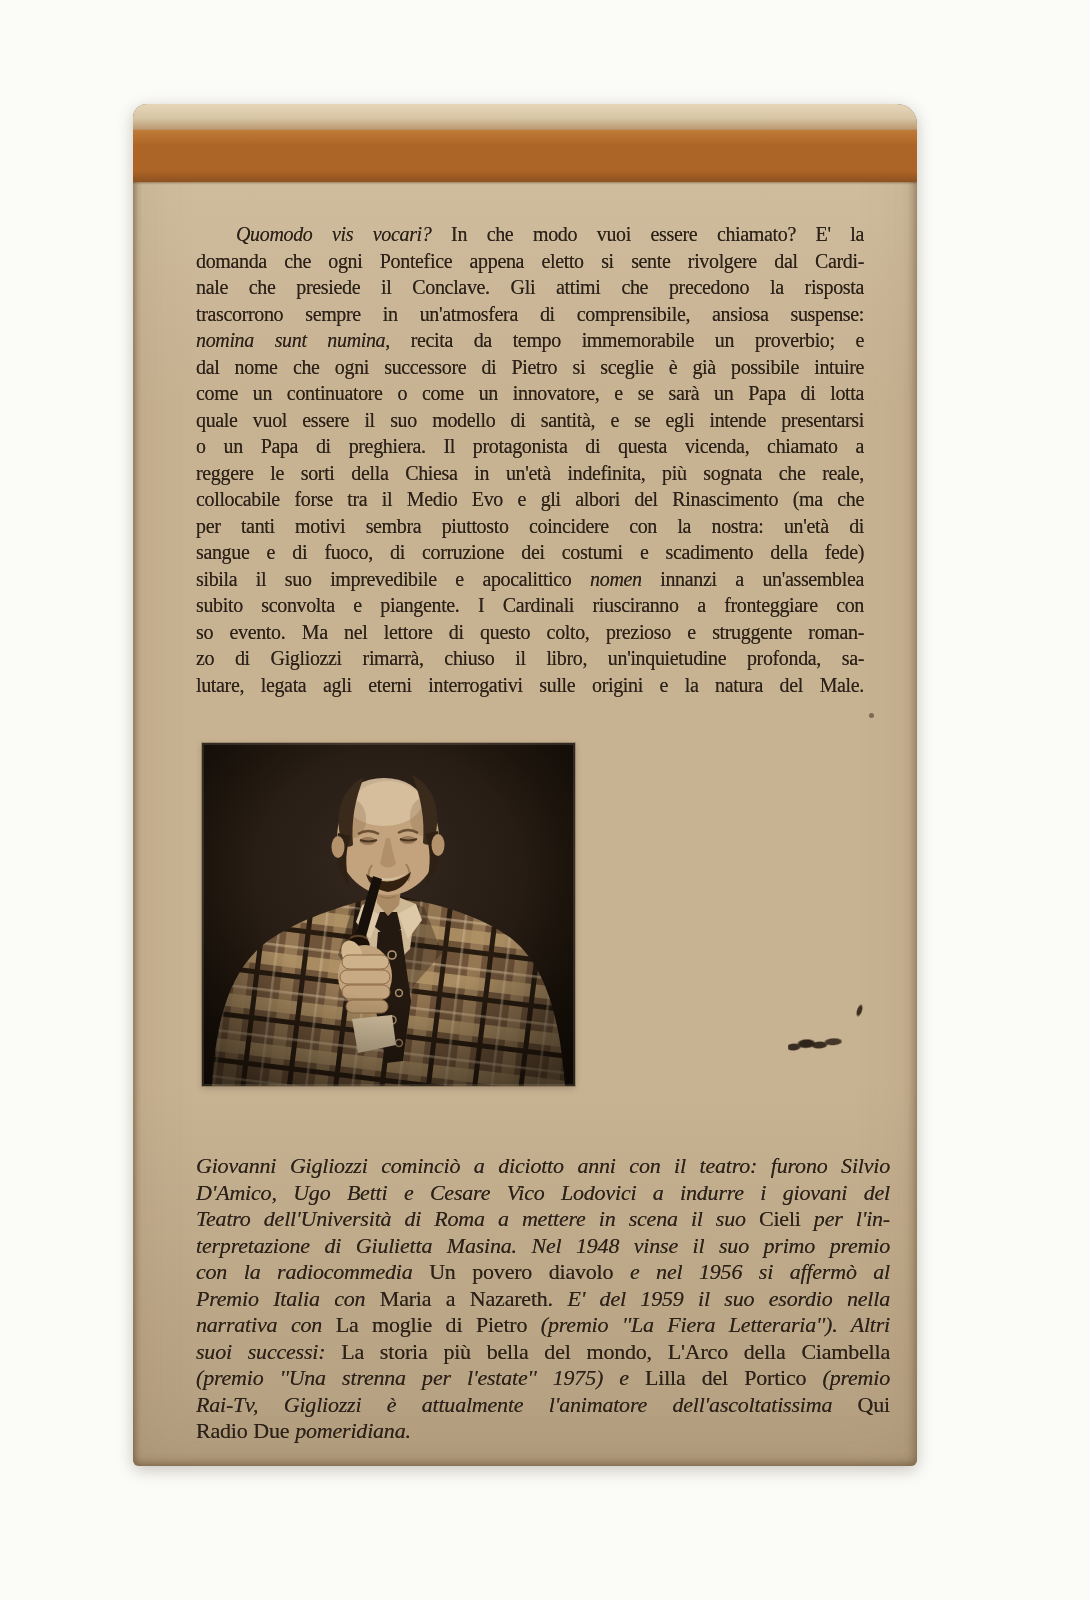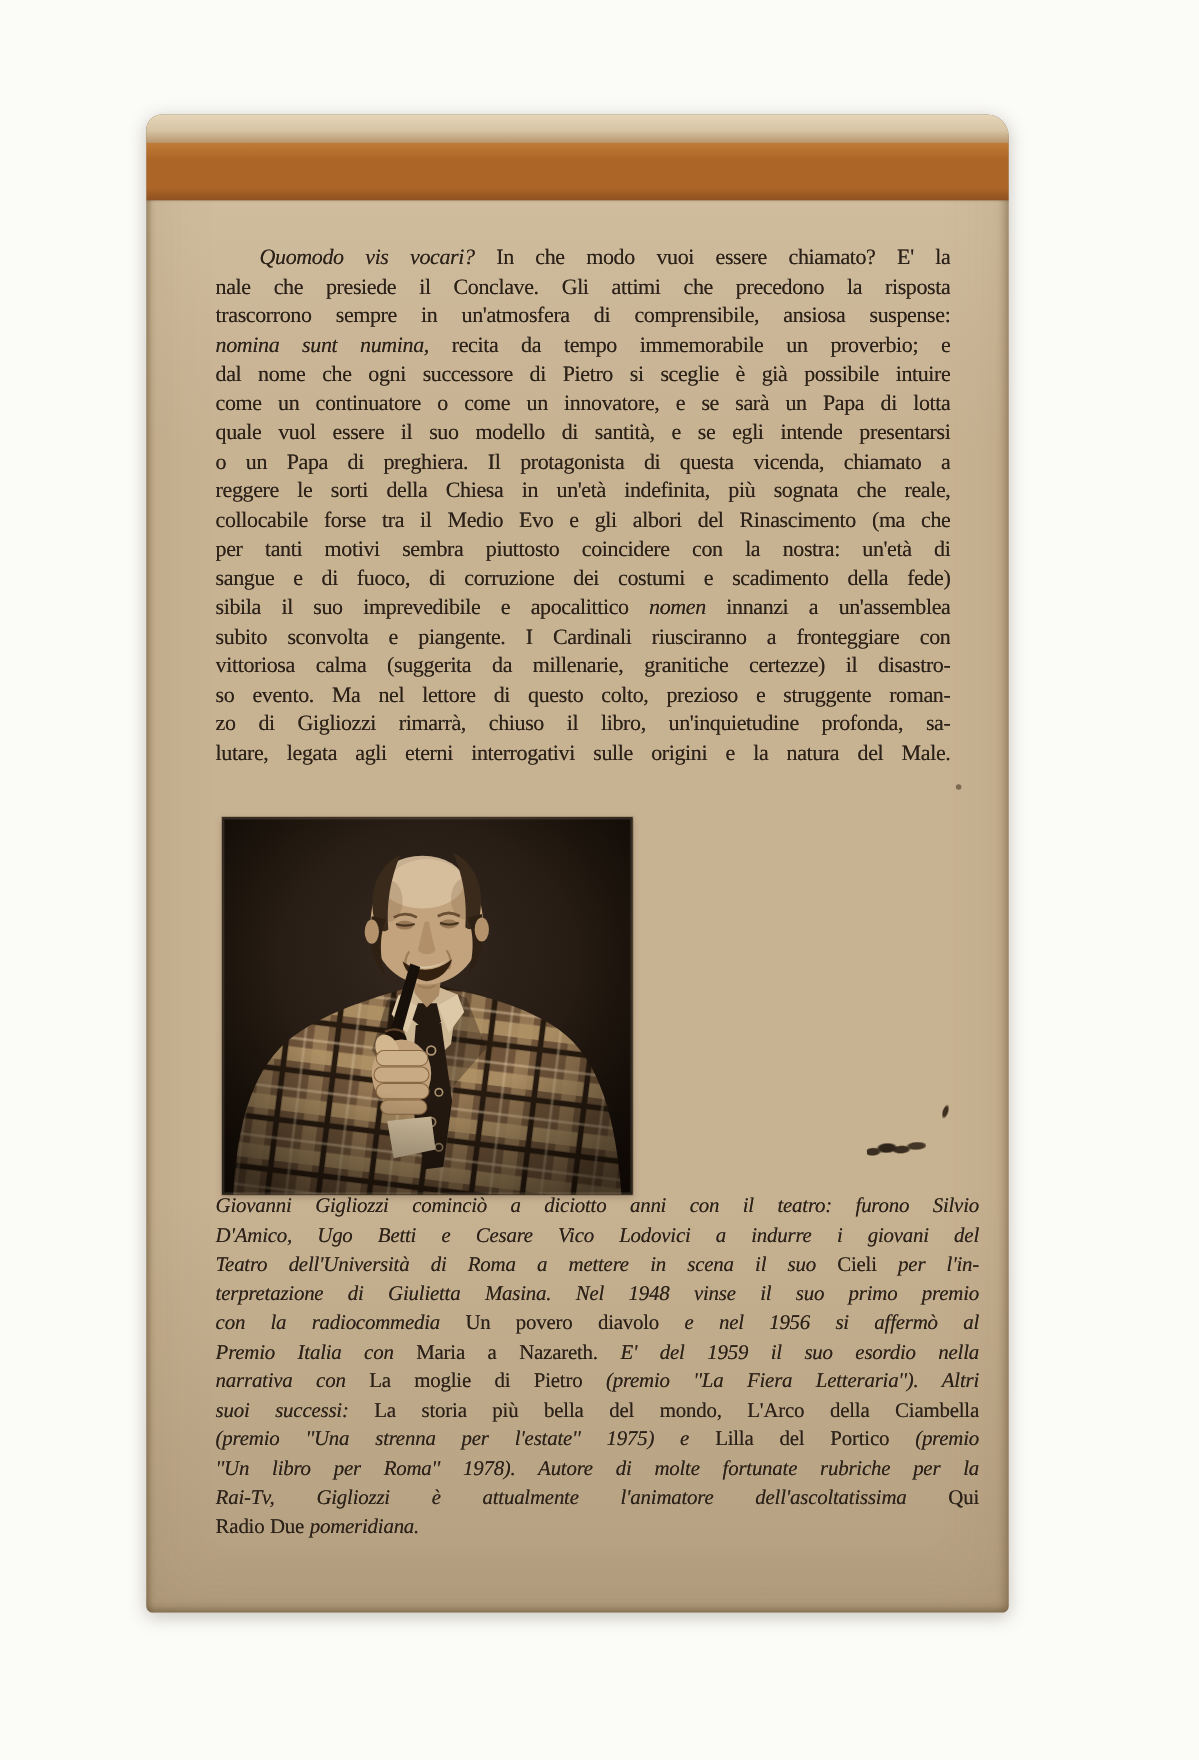--- a/index.html
+++ b/index.html
@@ -33,22 +33,22 @@
     background:linear-gradient(180deg,var(--stripe-light) 0%,var(--stripe) 30%,var(--stripe) 78%,var(--stripe-dark) 100%);
     box-shadow:0 1px 2px rgba(80,45,15,.45);
   }
   
   .text-block{position:absolute;color:var(--ink);}
   .blurb{
     left:63px;top:117px;width:668px;
     font-size:20px;line-height:26.5px;letter-spacing:-.35px;word-spacing:.5px;
   }
   .bio{
-    left:63px;top:980px;width:694px;
-    font-size:19px;line-height:26.5px;letter-spacing:-.2px;word-spacing:.5px;
+    left:63px;top:1049px;width:694px;
+    font-size:22px;line-height:26.5px;letter-spacing:-.2px;word-spacing:.5px;
   }
   .line{
     height:26.5px;overflow:hidden;
     text-align:justify;text-align-last:justify;
     white-space:normal;
     text-shadow:0 0 .6px rgba(43,33,24,.65);
   }
   .blurb .line:first-child{padding-left:40px;}
   .bio .line:last-child{text-align-last:left;}
   .it{font-style:italic;}
@@ -80,34 +80,34 @@
 <body>
 
 <div class="scene">
   <div class="book">
 
     <div class="top-edge"></div>
     <div class="stripe"></div>
 
     <div class="blurb text-block">
         <div class="line"><span class="it">Quomodo vis vocari?</span><span class="ro"> In che modo vuoi essere chiamato? E' la</span></div>
+        <div class="line"><span class="ro">domanda che ogni Pontefice appena eletto si sente rivolgere dal Cardi-</span></div>
         <div class="line"><span class="ro">nale che presiede il Conclave. Gli attimi che precedono la risposta</span></div>
         <div class="line"><span class="ro">trascorrono sempre in un'atmosfera di comprensibile, ansiosa suspense:</span></div>
         <div class="line"><span class="it">nomina sunt numina,</span><span class="ro"> recita da tempo immemorabile un proverbio; e</span></div>
         <div class="line"><span class="ro">dal nome che ogni successore di Pietro si sceglie è già possibile intuire</span></div>
         <div class="line"><span class="ro">come un continuatore o come un innovatore, e se sarà un Papa di lotta</span></div>
         <div class="line"><span class="ro">quale vuol essere il suo modello di santità, e se egli intende presentarsi</span></div>
         <div class="line"><span class="ro">o un Papa di preghiera. Il protagonista di questa vicenda, chiamato a</span></div>
         <div class="line"><span class="ro">reggere le sorti della Chiesa in un'età indefinita, più sognata che reale,</span></div>
         <div class="line"><span class="ro">collocabile forse tra il Medio Evo e gli albori del Rinascimento (ma che</span></div>
         <div class="line"><span class="ro">per tanti motivi sembra piuttosto coincidere con la nostra: un'età di</span></div>
         <div class="line"><span class="ro">sangue e di fuoco, di corruzione dei costumi e scadimento della fede)</span></div>
         <div class="line"><span class="ro">sibila il suo imprevedibile e apocalittico </span><span class="it">nomen</span><span class="ro"> innanzi a un'assemblea</span></div>
         <div class="line"><span class="ro">subito sconvolta e piangente. I Cardinali riusciranno a fronteggiare con</span></div>
-        <div class="line"><span class="ro">vittoriosa calma (suggerita da millenarie, granitiche certezze) il disastro-</span></div>
         <div class="line"><span class="ro">so evento. Ma nel lettore di questo colto, prezioso e struggente roman-</span></div>
         <div class="line"><span class="ro">zo di Gigliozzi rimarrà, chiuso il libro, un'inquietudine profonda, sa-</span></div>
         <div class="line"><span class="ro">lutare, legata agli eterni interrogativi sulle origini e la natura del Male.</span></div>
       </div>
 
     <div class="photo">
       <svg viewBox="0 0 373 343" preserveAspectRatio="none">
         <defs>
           <radialGradient id="pbg" cx="48%" cy="35%" r="80%">
             <stop offset="0" stop-color="#342820"></stop>
@@ -192,21 +192,20 @@
     <div class="bio text-block">
         <div class="line"><span class="it">Giovanni Gigliozzi cominciò a diciotto anni con il teatro: furono Silvio</span></div>
         <div class="line"><span class="it">D'Amico, Ugo Betti e Cesare Vico Lodovici a indurre i giovani del</span></div>
         <div class="line"><span class="it">Teatro dell'Università di Roma a mettere in scena il suo </span><span class="ro">Cieli</span><span class="it"> per l'in-</span></div>
         <div class="line"><span class="it">terpretazione di Giulietta Masina. Nel 1948 vinse il suo primo premio</span></div>
         <div class="line"><span class="it">con la radiocommedia </span><span class="ro">Un povero diavolo</span><span class="it"> e nel 1956 si affermò al</span></div>
         <div class="line"><span class="it">Premio Italia con </span><span class="ro">Maria a Nazareth.</span><span class="it"> E' del 1959 il suo esordio nella</span></div>
         <div class="line"><span class="it">narrativa con </span><span class="ro">La moglie di Pietro</span><span class="it"> (premio ''La Fiera Letteraria''). Altri</span></div>
         <div class="line"><span class="it">suoi successi: </span><span class="ro">La storia più bella del mondo, L'Arco della Ciambella</span></div>
         <div class="line"><span class="it">(premio ''Una strenna per l'estate'' 1975) e </span><span class="ro">Lilla del Portico</span><span class="it"> (premio</span></div>
-        <div class="line"><span class="it">''Un libro per Roma'' 1978). Autore di molte fortunate rubriche per la</span></div>
         <div class="line"><span class="it">Rai-Tv, Gigliozzi è attualmente l'animatore dell'ascoltatissima </span><span class="ro">Qui</span></div>
         <div class="line"><span class="ro">Radio Due </span><span class="it">pomeridiana.</span></div>
       </div>
 
     <div class="stain smudge"></div>
     <div class="stain speck"></div>
     <div class="stain dot"></div>
   </div>
 </div>
 

